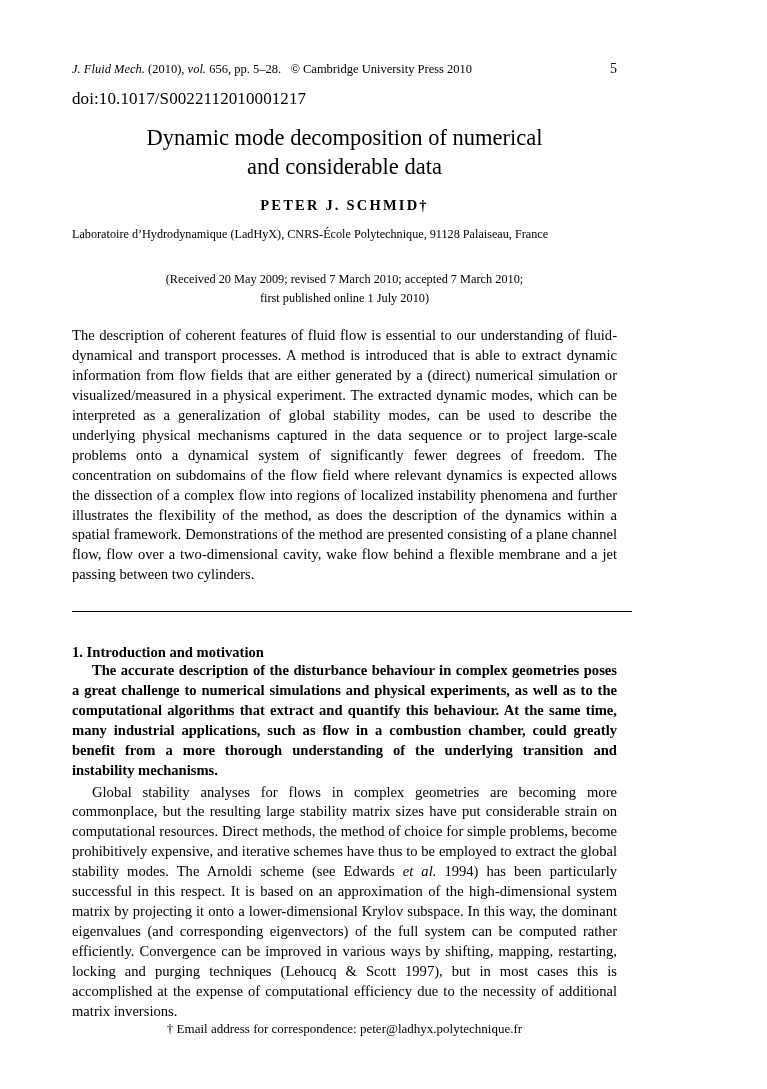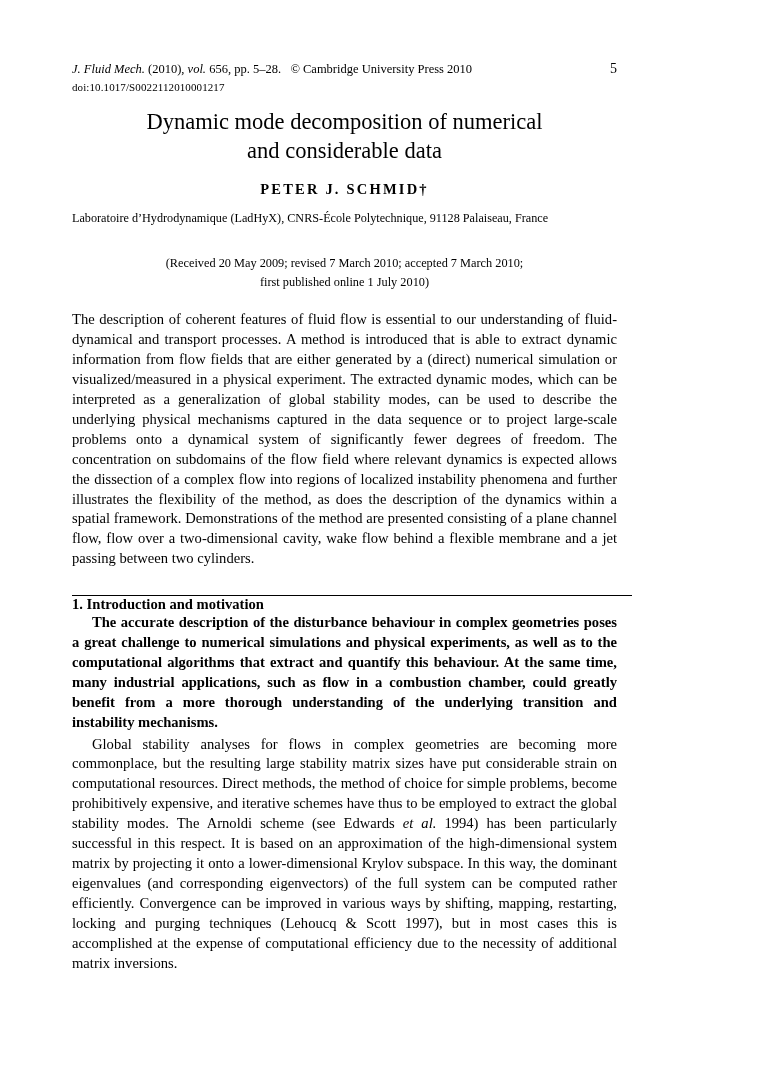--- a/index.html
+++ b/index.html
@@ -34,22 +34,22 @@
     font-size: 12.5px;
   }
   .journal-ref .ital {
     font-style: italic;
   }
   .page-number {
     font-size: 14px;
     font-weight: normal;
   }
   .doi {
-    font-size: 11px;
-    margin-top: 2px;
+    font-size: 17px;
+    margin-top: 10px;
     letter-spacing: 0.1px;
   }
   .title {
     text-align: center;
     font-size: 22.5px;
     line-height: 1.28;
     margin-top: 15px;
     font-weight: normal;
   }
   .title .l2 { display: block; }
@@ -79,20 +79,21 @@
     text-align: justify;
     text-justify: inter-word;
   }
   .rule {
     width: 560px;
     margin: 26px auto 0 auto;
     border-top: 1px solid #000;
     height: 0;
   }
   .section-head {
+    margin-top: 32px;
     font-size: 14.6px;
     font-weight: bold;
   }
   .body-par {
     font-size: 14.6px;
     line-height: 1.365;
     text-align: justify;
     text-justify: inter-word;
     text-indent: 20px;
     margin-top: 2px;
@@ -137,14 +138,15 @@
   <div class="abstract">The description of coherent features of fluid flow is essential to our understanding of fluid-dynamical and transport processes. A method is introduced that is able to extract dynamic information from flow fields that are either generated by a (direct) numerical simulation or visualized/measured in a physical experiment. The extracted dynamic modes, which can be interpreted as a generalization of global stability modes, can be used to describe the underlying physical mechanisms captured in the data sequence or to project large-scale problems onto a dynamical system of significantly fewer degrees of freedom. The concentration on subdomains of the flow field where relevant dynamics is expected allows the dissection of a complex flow into regions of localized instability phenomena and further illustrates the flexibility of the method, as does the description of the dynamics within a spatial framework. Demonstrations of the method are presented consisting of a plane channel flow, flow over a two-dimensional cavity, wake flow behind a flexible membrane and a jet passing between two cylinders.</div>
 
   <div class="rule"></div>
 
   <div class="section-head">1. Introduction and motivation</div>
 
   <div class="body-par first">The accurate description of the disturbance behaviour in complex geometries poses a great challenge to numerical simulations and physical experiments, as well as to the computational algorithms that extract and quantify this behaviour. At the same time, many industrial applications, such as flow in a combustion chamber, could greatly benefit from a more thorough understanding of the underlying transition and instability mechanisms.</div>
 
   <div class="body-par"><span>Global stability analyses for flows in complex geometries are becoming more commonplace, but the resulting large stability matrix sizes have put considerable strain on computational resources. Direct methods, the method of choice for simple problems, become prohibitively expensive, and iterative schemes have thus to be employed to extract the global stability modes. The Arnoldi scheme (see Edwards </span><span class="ital">et al.</span><span> 1994) has been particularly successful in this respect. It is based on an approximation of the high-dimensional system matrix by projecting it onto a lower-dimensional Krylov subspace. In this way, the dominant eigenvalues (and corresponding eigenvectors) of the full system can be computed rather efficiently. Convergence can be improved in various ways by shifting, mapping, restarting, locking and purging techniques (Lehoucq &amp; Scott 1997), but in most cases this is accomplished at the expense of computational efficiency due to the necessity of additional matrix inversions.</span></div>
 
+  <div class="footnote">† Email address for correspondence: peter@ladhyx.polytechnique.fr</div>
 
 </div>
 
 </body></html>

